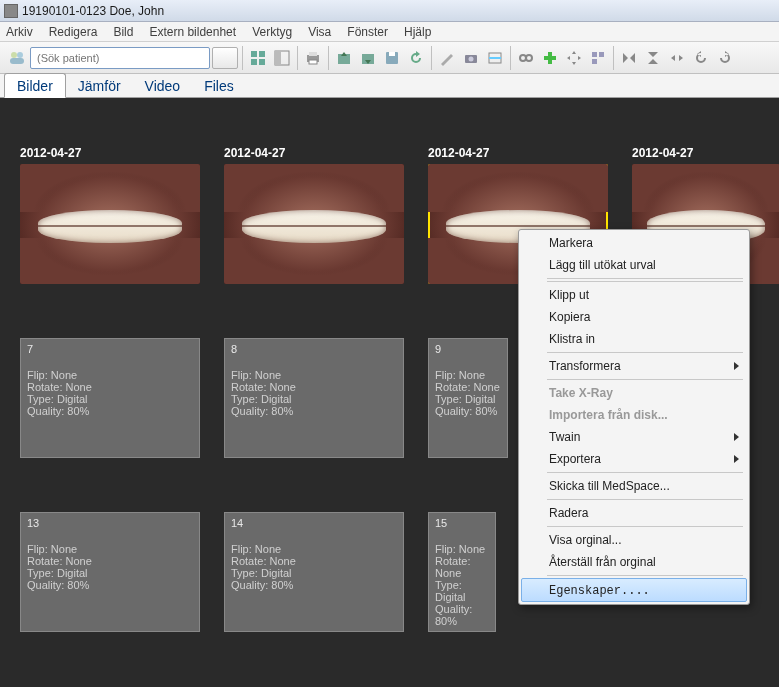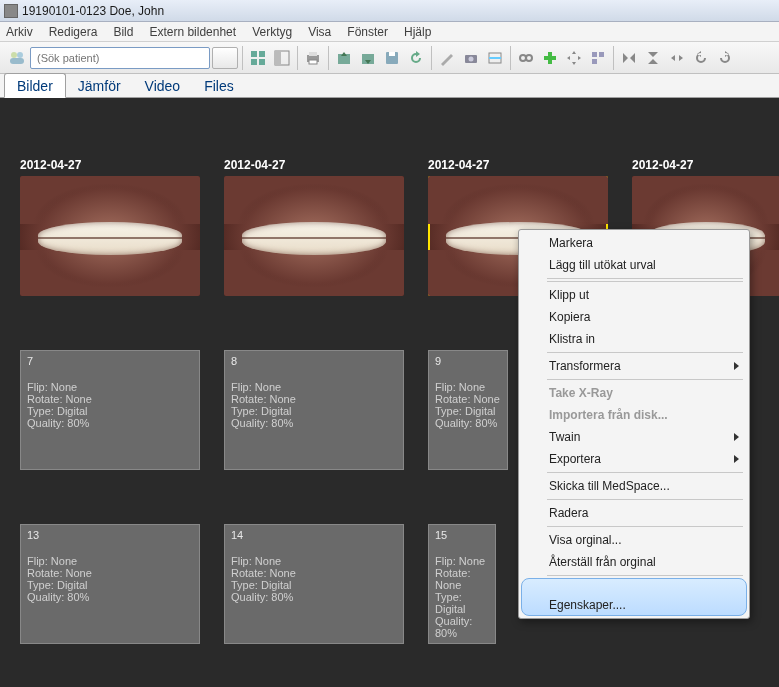--- a/index.html
+++ b/index.html
@@ -16,38 +16,38 @@
 .tb-icon svg { width: 16px; height: 16px; }
 .tb-sep { width: 1px; height: 24px; background: #c0c0c0; margin: 0 2px; }
 .search-box { width: 180px; height: 22px; border: 1px solid #7a9bc4; border-radius: 2px; background: #fff; font-size: 11px; padding: 0 6px; color: #555; }
 .tb-combo { width: 26px; height: 22px; border: 1px solid #b0b0b0; background: linear-gradient(#fff,#e8e8e8); border-radius: 2px; }
 
 .tabbar { height: 24px; background: #f4f4f4; display: flex; align-items: flex-end; padding: 0 4px; border-bottom: 1px solid #a0a0a0; }
 .tab { padding: 4px 12px 3px 12px; font-size: 14px; color: #003a7a; cursor: default; }
 .tab.active { background: #fff; border: 1px solid #a0a0a0; border-bottom: 1px solid #fff; border-radius: 3px 3px 0 0; margin-bottom: -1px; }
 
 .content { background: #2a2a2a; height: calc(687px - 22px - 20px - 32px - 24px); padding: 48px 20px 20px 20px; position: relative; overflow: hidden; }
-.row { display: flex; gap: 24px; margin-bottom: 54px; margin-top: 12px; }
+.row { display: flex; gap: 24px; margin-bottom: 54px; }
 .thumb { width: 180px; }
 .thumb-date { color: #fff; font-size: 12px; font-weight: bold; margin-bottom: 4px; }
 .thumb-img { width: 180px; height: 120px; background: radial-gradient(ellipse at center, #a57060 0%, #6b3a32 55%, #33120e 100%); border-radius: 2px; position: relative; overflow: hidden; }
 .thumb-img.sel { outline: 2px solid #ffe400; outline-offset: -2px; }
 .thumb-img.cut { width: 148px; }
 .teeth { position: absolute; left: 10%; right: 10%; top: 38%; height: 28%; background: linear-gradient(#f8f4ea,#e8dcc8); border-radius: 50% / 40%; box-shadow: inset 0 0 6px rgba(90,50,40,0.6); }
 .teeth::before { content: ""; position: absolute; left: 0; right: 0; top: 46%; height: 2px; background: rgba(80,40,30,0.6); }
 .gum-top { position: absolute; left: 0; right: 0; top: 0; height: 40%; background: radial-gradient(ellipse at 50% 100%, transparent 50%, #6b3a32 60%); }
 .gum-bot { position: absolute; left: 0; right: 0; bottom: 0; height: 38%; background: radial-gradient(ellipse at 50% 0%, transparent 48%, #6b3a32 58%); }
 
 .meta-box { width: 180px; height: 120px; background: #6a6a6a; border: 1px solid #888; padding: 4px 6px; font-size: 11px; color: #d0d0d0; }
 .meta-num { color: #e8e8e8; font-size: 11px; margin-bottom: 14px; }
 .meta-box.cut { overflow: hidden; }
 
 .ctx-menu { position: absolute; left: 518px; top: 131px; width: 232px; background: #f4f4f4; border: 1px solid #9a9a9a; border-radius: 3px; box-shadow: 2px 3px 8px rgba(0,0,0,0.4); padding: 2px; font-size: 12px; color: #222; }
 .ctx-item { padding: 4px 24px 4px 28px; cursor: default; position: relative; }
-.ctx-item.hover { background: linear-gradient(#d8ecff,#bcdcff); border: 1px solid #7ab0e8; border-radius: 8px; padding: 19px 23px 3px 27px; }
+.ctx-item.hover { background: linear-gradient(#d8ecff,#bcdcff); border: 1px solid #7ab0e8; border-radius: 2px; padding: 5px 23px 3px 27px; font-family: Liberation Mono, monospace; }
 .ctx-item.disabled { color: #999; font-weight: bold; }
 .ctx-sep { height: 1px; background: #c8c8c8; margin: 2px 4px 2px 26px; }
 .ctx-arrow { position: absolute; right: 8px; top: 50%; transform: translateY(-50%); width: 0; height: 0; border-left: 5px solid #333; border-top: 4px solid transparent; border-bottom: 4px solid transparent; }
 </style>
 </head>
 <body>
 
 <div class="titlebar">
   <div class="icon"></div>
   <span>19190101-0123 Doe, John</span>

